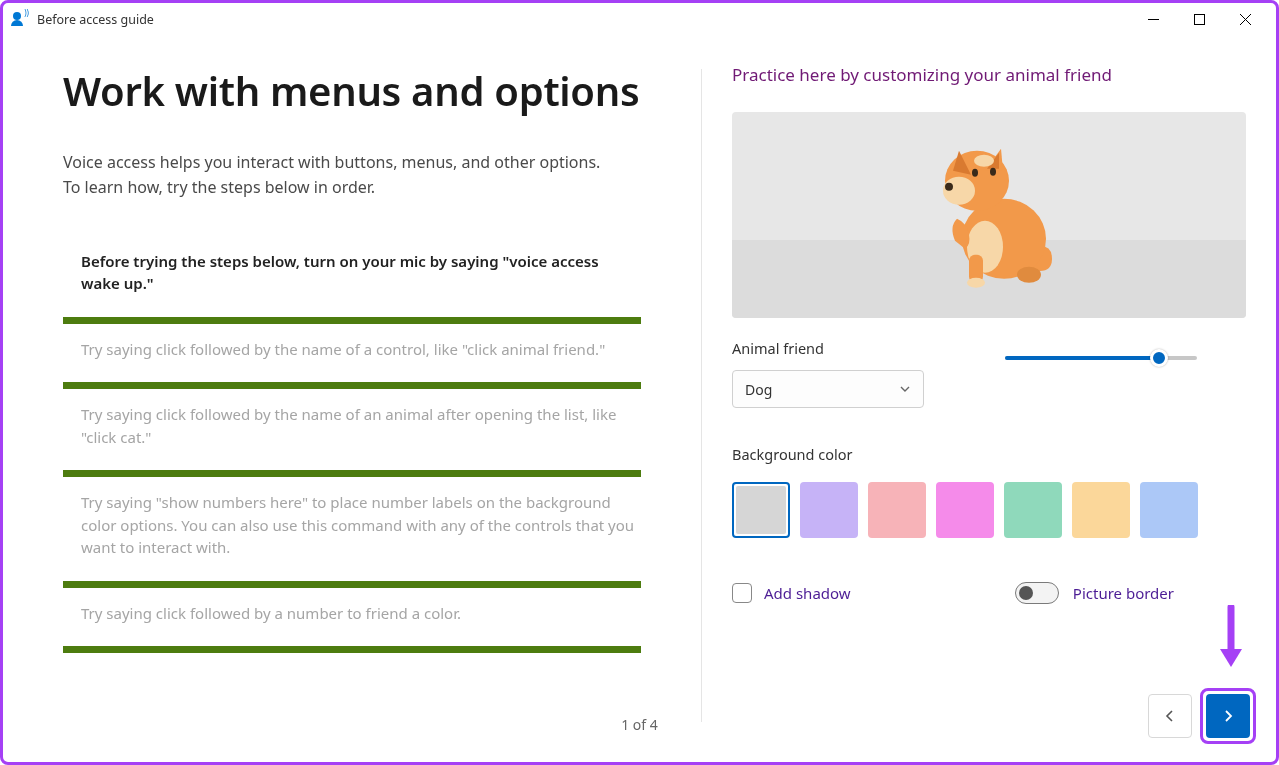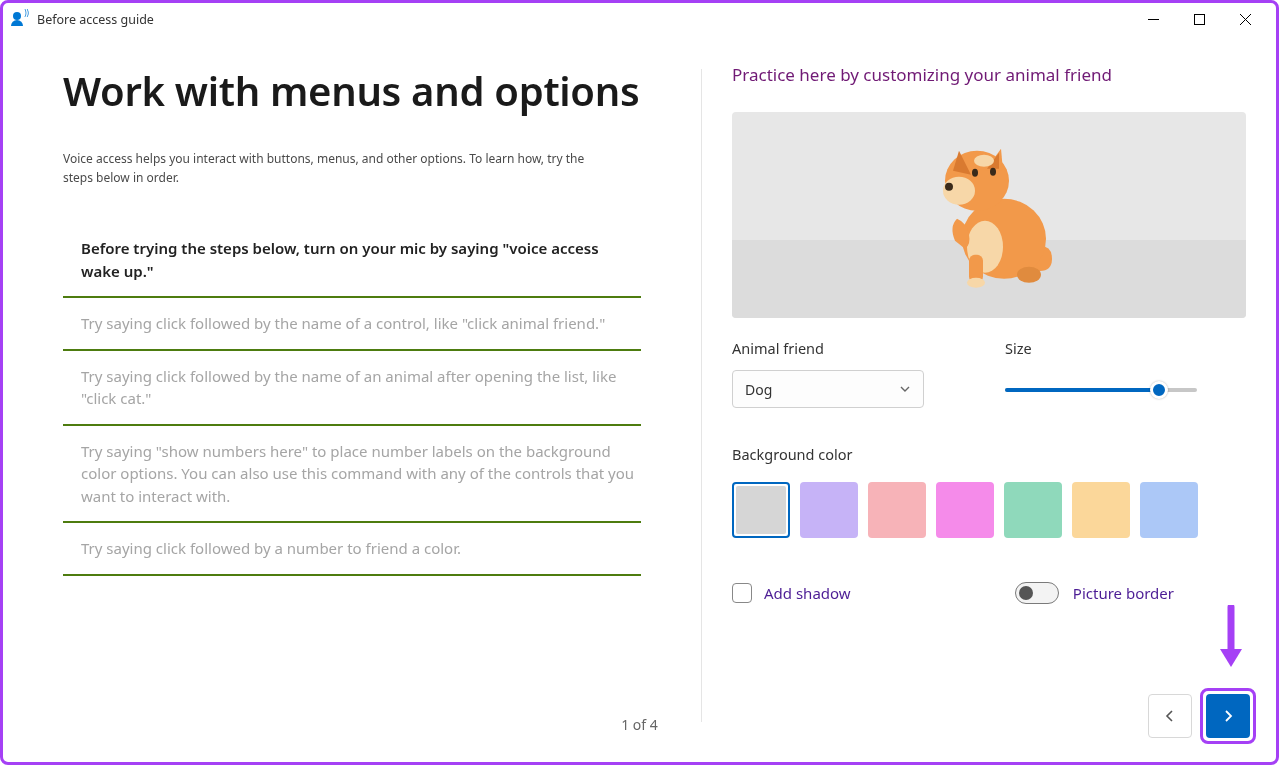--- a/index.html
+++ b/index.html
@@ -23,25 +23,25 @@
   .titlebar .app-icon { width: 18px; height: 18px; margin-right: 8px; position: relative; }
   .titlebar .app-icon .head { position:absolute; width:8px; height:8px; background:#0078d4; border-radius:50%; left:2px; top:2px;}
   .titlebar .app-icon .body { position:absolute; width:12px; height:6px; background:#0078d4; border-radius:6px 6px 0 0; left:0; top:10px;}
   .titlebar .app-icon .waves { position:absolute; right:0; top:0; font-size:8px; color:#0078d4; line-height:6px;}
   .win-controls { margin-left: auto; display: flex; }
   .win-btn { width: 46px; height: 32px; display:flex; align-items:center; justify-content:center; color:#000; }
   .win-btn svg { width: 11px; height: 11px; }
   .content { display: flex; height: calc(100% - 32px); }
   .left { width: 698px; padding: 28px 60px 0 60px; }
   .left h1 { font-size: 40px; font-weight: 600; color: #1a1a1a; margin-bottom: 28px; letter-spacing: -0.3px;}
-  .subheading { font-size: 12px; color: #4a4a4a; line-height: 1.55; margin-bottom: 36px; max-width: 540px; margin-top: 32px;}
+  .subheading { font-size: 16px; color: #4a4a4a; line-height: 1.55; margin-bottom: 36px; max-width: 540px; margin-top: 32px;}
   .steps { }
   .step {
-    padding: 14px 0 14px 18px;
-    border-bottom: 2px solid #4d7c0f;
+    padding: 14px 0 22px 18px;
+    border-bottom: 7px solid #4d7c0f;
     font-size: 15px;
     line-height: 1.5;
   }
   .step.active { font-weight: 600; color: #222; }
   .step.inactive { color: #a5a5a5; font-weight: 400;}
   .divider-v { width: 1px; background: #e5e5e5; margin-top: 34px; margin-bottom: 40px;}
   .right { flex: 1; padding: 28px 30px 0 30px; position: relative;}
   .practice-title { font-size: 17px; color: #701a75; margin-bottom: 26px; font-weight: 400;}
   .canvas {
     width: 100%; height: 206px;
@@ -195,21 +195,20 @@
           <div class="dropdown">
             <span>Dog</span>
             <span class="chev">
               <svg width="12" height="12" viewBox="0 0 12 12">
                   <path d="M2 4 l4 4 l4 -4" fill="none" stroke="#666" stroke-width="1.4"></path>
                 </svg>
             </span>
           </div>
         </div>
         <div class="control-group">
-          <span class="label">Size</span>
           <div class="slider-wrap">
             <div class="slider">
               <div class="track-bg"></div>
               <div class="track-fg"></div>
               <div class="thumb"></div>
             </div>
           </div>
         </div>
       </div>
 

